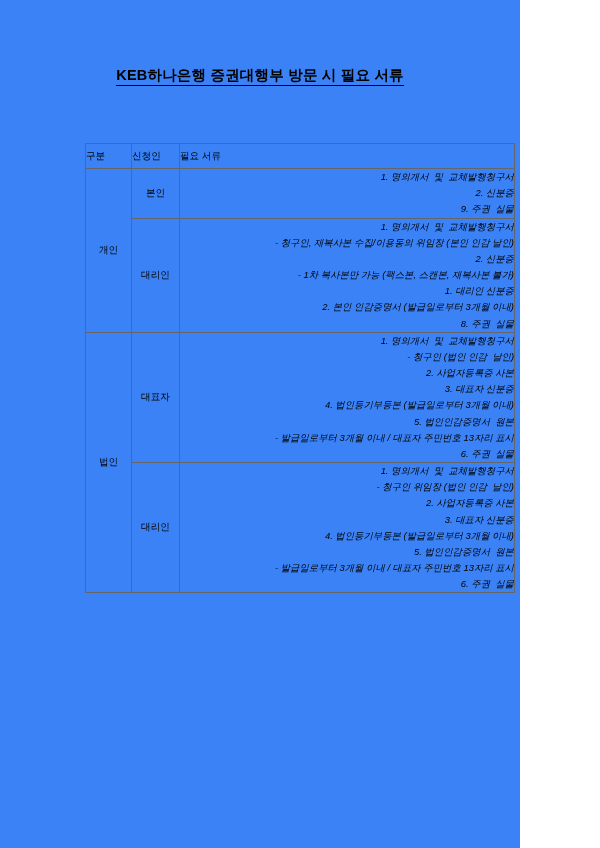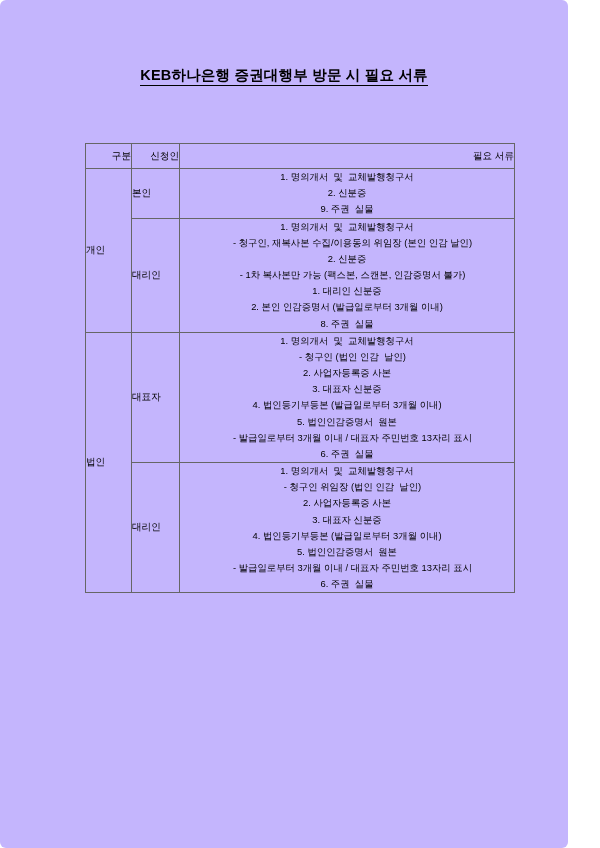--- a/index.html
+++ b/index.html
@@ -9,26 +9,25 @@
   body {
     width: 600px;
     height: 848px;
     background: #ffffff;
     font-family: "Liberation Sans", "DejaVu Sans", sans-serif;
     color: #000000;
     -webkit-font-smoothing: antialiased;
   }
   .page {
     position: relative;
-    width: 568px;
+    width: 520px;
     height: 848px;
     box-sizing: border-box;
     padding: 0;
-    background: #c4b5fd;
-    border-radius: 6px;
+    background: #3b82f6;
   }
   .doc-title {
     position: absolute;
     left: 0;
     right: 0;
     top: 66px;
     text-align: center;
     font-size: 14.5px;
     font-weight: bold;
     letter-spacing: 0.2px;
@@ -49,30 +48,32 @@
   table.req-table td,
   table.req-table th {
     border: 1px solid #666666;
     vertical-align: middle;
     padding: 0;
   }
   th.head-cell {
     height: 24px;
     font-size: 9.6px;
     font-weight: normal;
-    text-align: right;
+    text-align: left;
   }
   td.group-cell,
   td.applicant-cell {
+    text-align: center;
     font-size: 9.6px;
   }
   td.docs-cell {
     padding: 9px 10px 9px 12px;
-    text-align: center;
+    text-align: right;
     line-height: 1.72;
+    font-style: italic;
   }
   .col-group { width: 46px; }
   .col-applicant { width: 48px; }
   .docs-line {
     white-space: pre;
     font-size: 9.4px;
   }
   .docs-line.sub {
     padding-left: 11px;
   }
@@ -110,21 +111,21 @@
           <div class="docs-line">9. 주권  실물</div>
         </td>
       </tr>
 
       <tr>
         <td class="applicant-cell">대리인</td>
         <td class="docs-cell">
           <div class="docs-line">1. 명의개서  및  교체발행청구서</div>
           <div class="docs-line sub">- 청구인, 재복사본 수집/이용동의 위임장 (본인 인감 날인)</div>
           <div class="docs-line">2. 신분증</div>
-          <div class="docs-line sub">- 1차 복사본만 가능 (팩스본, 스캔본, 인감증명서 불가)</div>
+          <div class="docs-line sub">- 1차 복사본만 가능 (팩스본, 스캔본, 재복사본 불가)</div>
           <div class="docs-line">1. 대리인 신분증</div>
           <div class="docs-line">2. 본인 인감증명서 (발급일로부터 3개월 이내)</div>
           <div class="docs-line">8. 주권  실물</div>
         </td>
       </tr>
 
       <tr>
         <td class="group-cell" rowspan="2">법인</td>
         <td class="applicant-cell">대표자</td>
         <td class="docs-cell">

